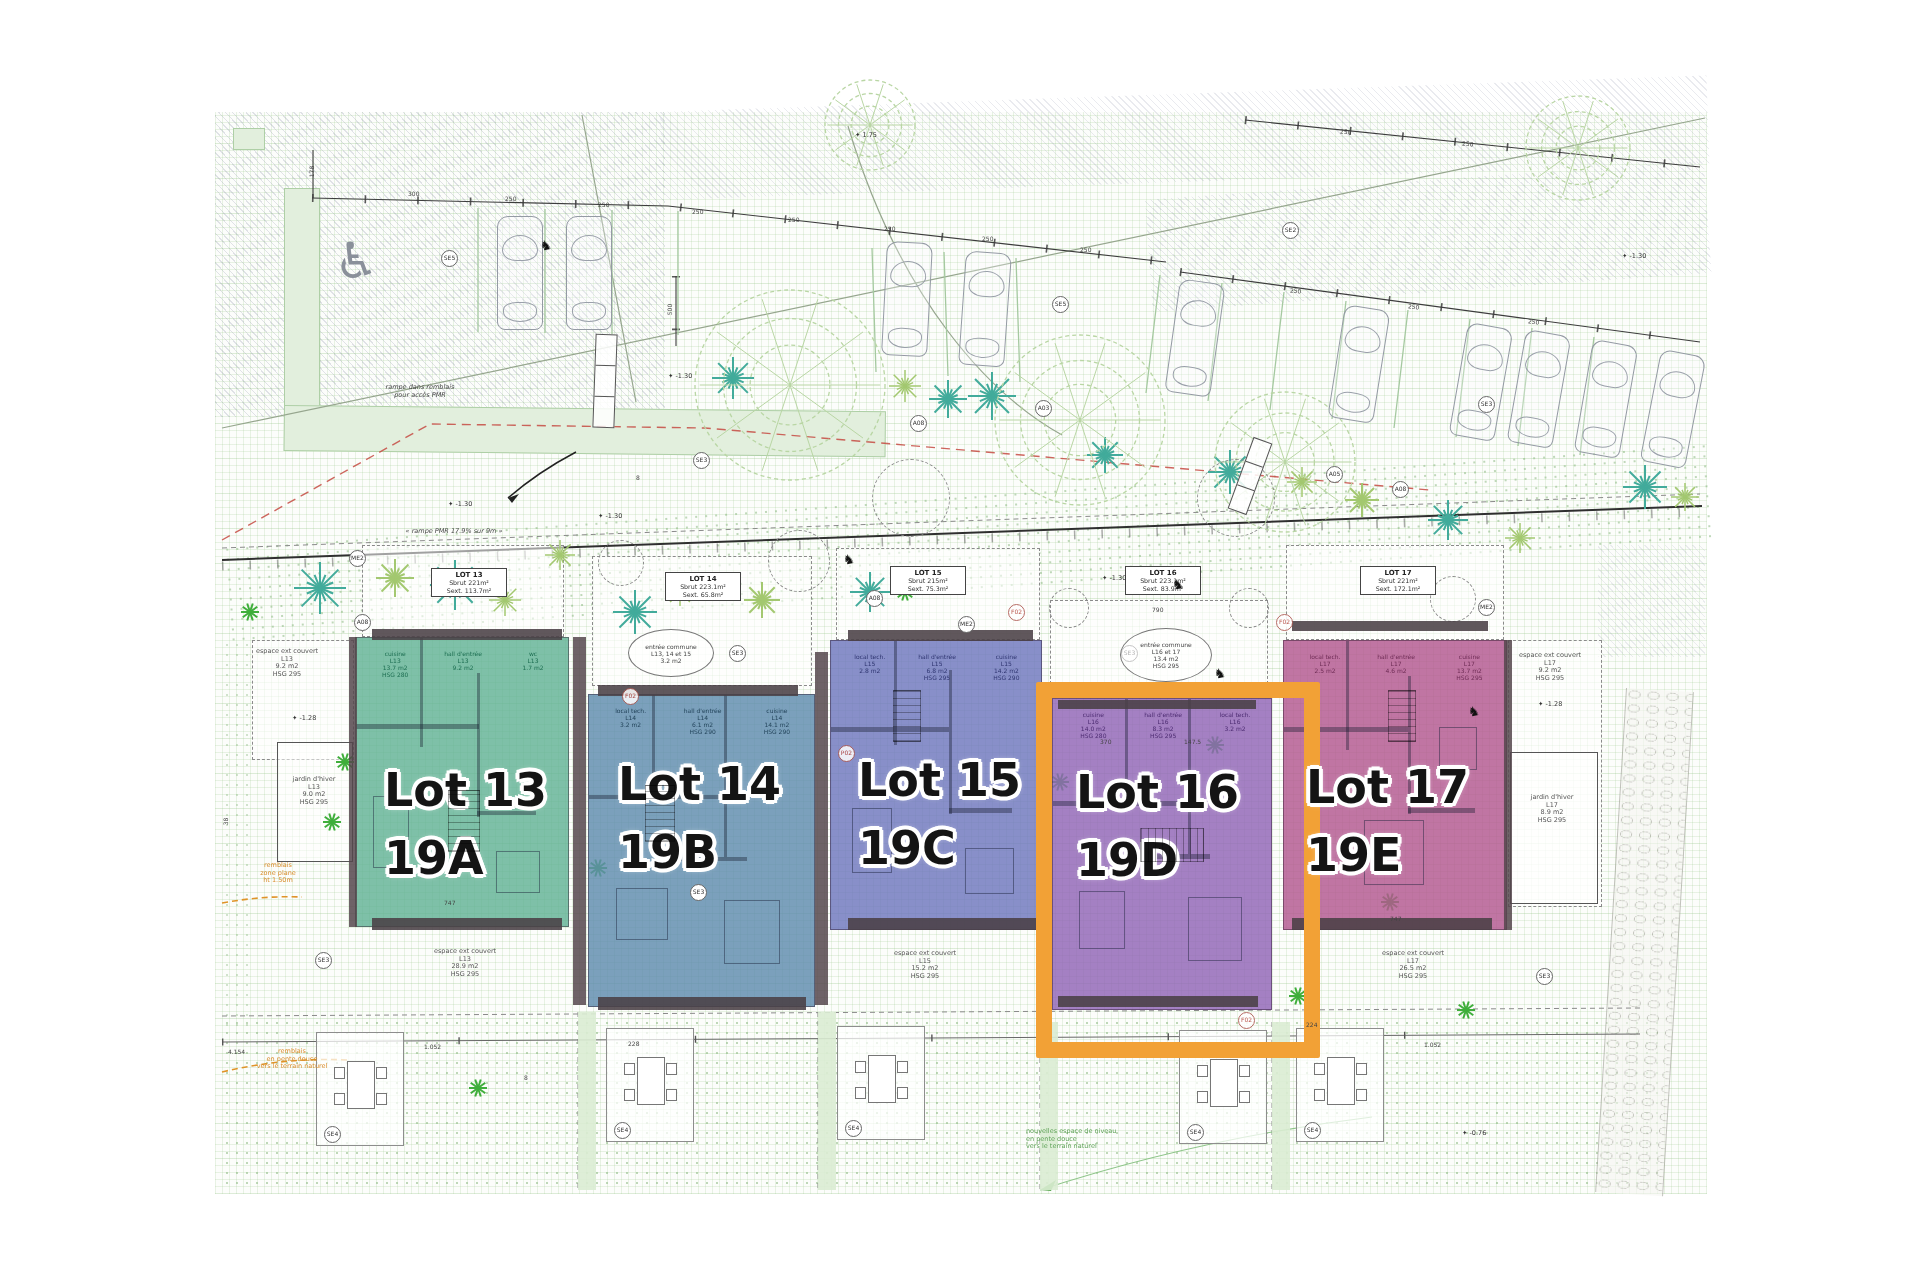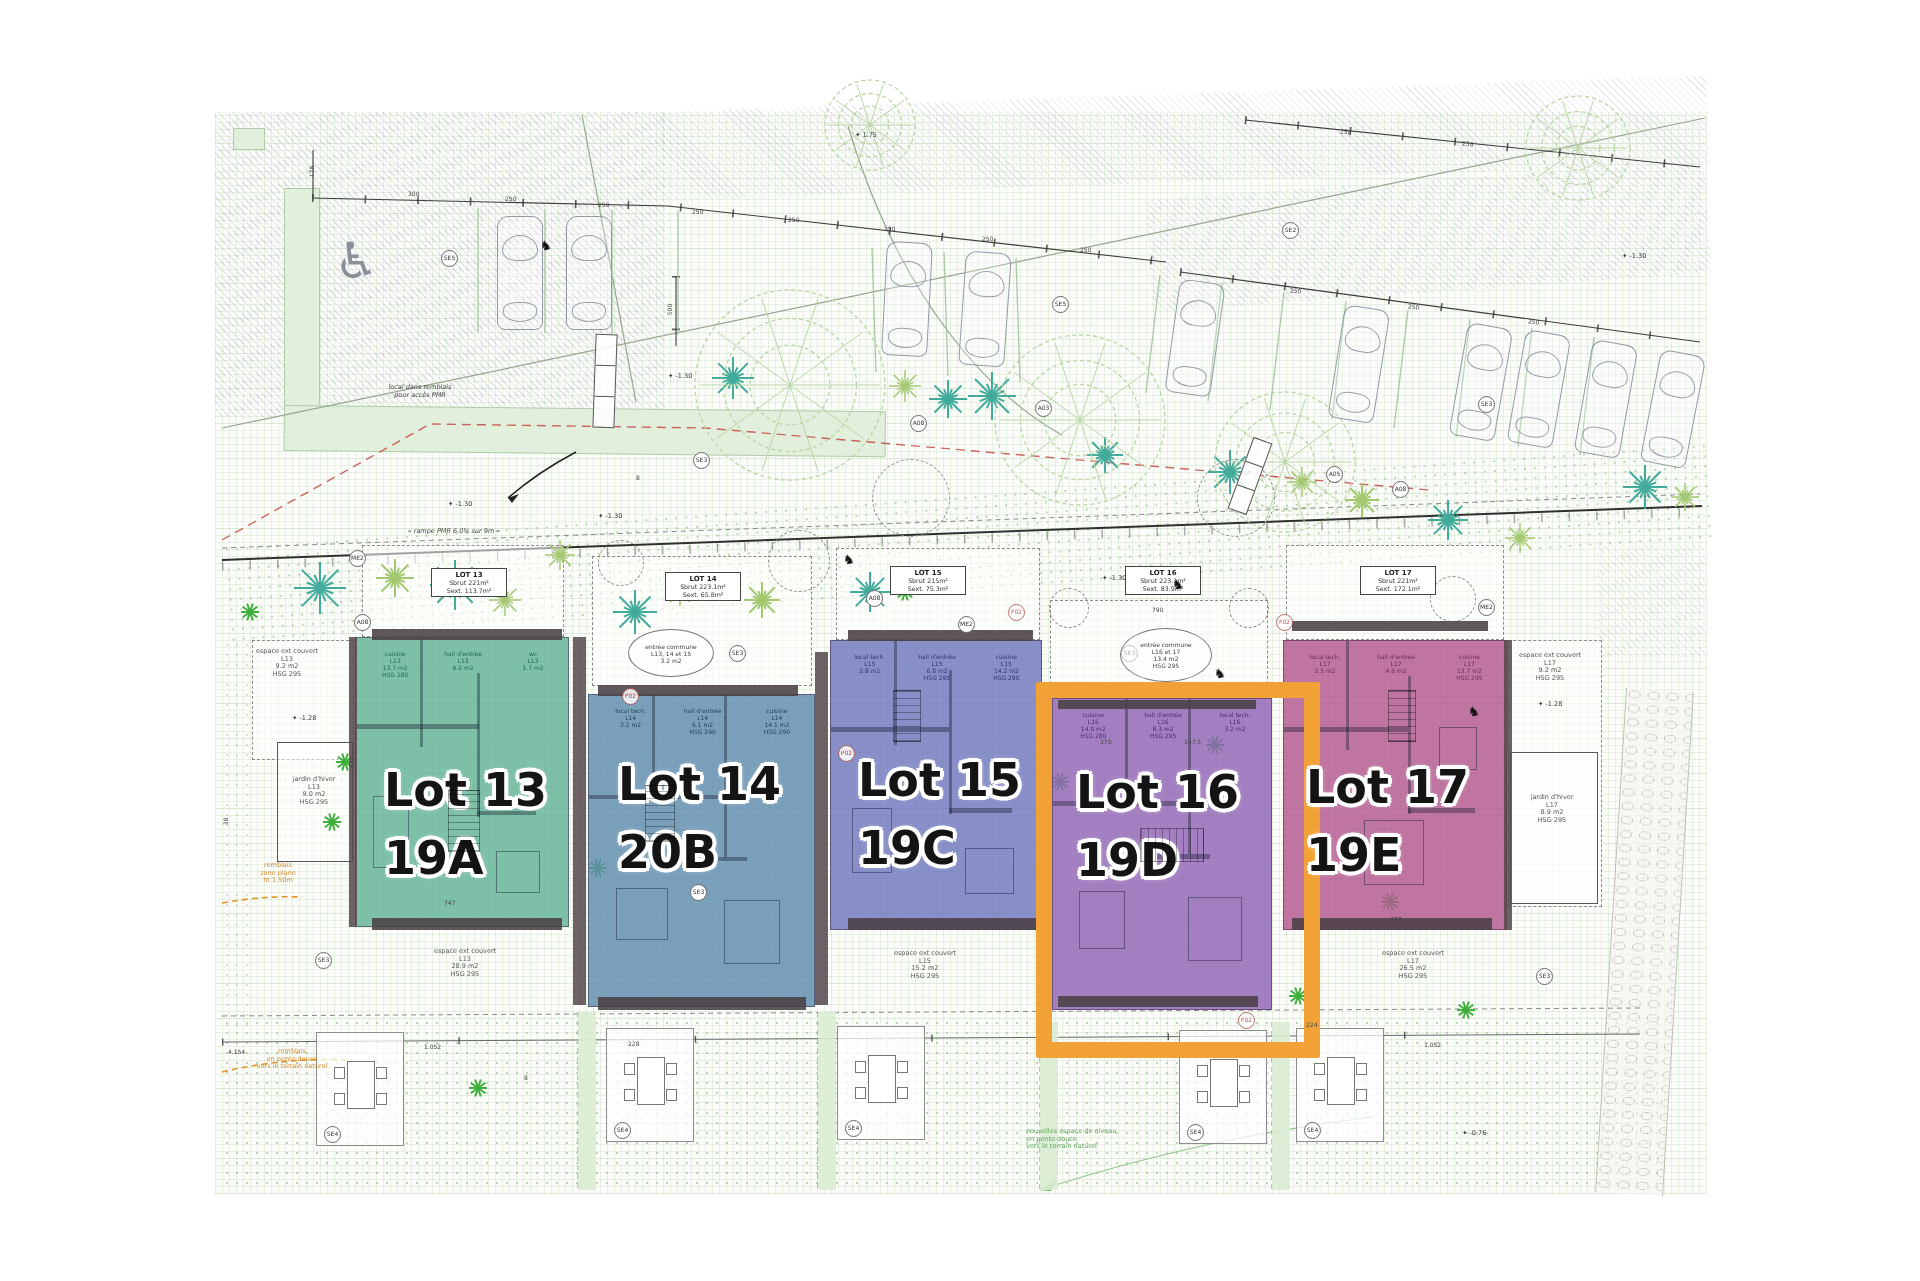--- a/index.html
+++ b/index.html
@@ -256,21 +256,21 @@
 <div class="abs wallbar" style="left:1292px;top:621px;width:196px;height:10px"></div>
 <div class="abs wallbar" style="left:372px;top:918px;width:190px;height:12px"></div>
 <div class="abs wallbar" style="left:598px;top:997px;width:208px;height:13px"></div>
 <div class="abs wallbar" style="left:848px;top:918px;width:190px;height:12px"></div>
 <div class="abs wallbar" style="left:1058px;top:996px;width:200px;height:11px"></div>
 <div class="abs wallbar" style="left:1292px;top:918px;width:200px;height:12px"></div>
 
 <div class="abs" id="hl-frame" style="left: 1036px; top: 682px; width: 252px; height: 344px; border-color: rgb(242, 161, 54);"></div>
 
 <div class="abs lot-tag" style="left:384px;top:756px"><span>Lot 13</span><br><span>19A</span></div>
-<div class="abs lot-tag" style="left:618px;top:750px"><span>Lot 14</span><br><span>20B</span></div>
+<div class="abs lot-tag" style="left:618px;top:750px"><span>Lot 14</span><br><span>19B</span></div>
 <div class="abs lot-tag" style="left:858px;top:746px"><span>Lot 15</span><br><span>19C</span></div>
 <div class="abs lot-tag" style="left:1076px;top:758px"><span>Lot 16</span><br><span>19D</span></div>
 <div class="abs lot-tag" style="left:1306px;top:753px"><span>Lot 17</span><br><span>19E</span></div>
 
 <div class="abs infobox" style="left:431px;top:568px">
   <span class="t">LOT 13</span>
     <span class="s">Sbrut 221m²</span>
     <span class="s">Sext. 113.7m²</span>
   </div>
 <div class="abs infobox" style="left:665px;top:572px">
@@ -1017,23 +1017,23 @@
     <div class="dlb" style="left: 1100px; top: 738px; transform: rotate(0deg);">370</div>
     <div class="dlb" style="left: 1184px; top: 738px; transform: rotate(0deg);">147.5</div>
     <div class="dlb" style="left: 1306px; top: 1021px; transform: rotate(0deg);">224</div>
     <div class="dlb" style="left: 424px; top: 1043px; transform: rotate(0deg);">1.052</div>
     <div class="dlb" style="left: 1424px; top: 1041px; transform: rotate(0deg);">1.052</div>
     <div class="dlb" style="left: 228px; top: 1048px; transform: rotate(0deg);">4.154</div>
     <div class="dlb" style="left: 628px; top: 1040px; transform: rotate(0deg);">228</div>
     <div class="dlb" style="left: 222px; top: 818px; transform: rotate(-90deg);">38</div>
     <div class="dlb" style="left: 636px; top: 474px; transform: rotate(0deg);">8</div>
     <div class="dlb" style="left: 524px; top: 1074px; transform: rotate(0deg);">8</div>
-    <div class="ann italic" style="left: 372px; top: 384px; width: 96px;">local dans remblais
+    <div class="ann italic" style="left: 372px; top: 384px; width: 96px;">rampe dans remblais
 pour accès PMR</div>
-    <div class="ann italic" style="left: 398px; top: 528px; width: 112px;">« rampe PMR 6.0% sur 9m »</div>
+    <div class="ann italic" style="left: 398px; top: 528px; width: 112px;">« rampe PMR 17.9% sur 9m »</div>
     <div class="ann " style="left: 248px; top: 648px; width: 78px;">espace ext couvert
 L13
 9.2 m2
 HSG 295</div>
     <div class="ann " style="left: 282px; top: 776px; width: 64px;">jardin d'hiver
 L13
 9.0 m2
 HSG 295</div>
     <div class="ann orange" style="left: 248px; top: 862px; width: 60px;">remblais
 zone plane

